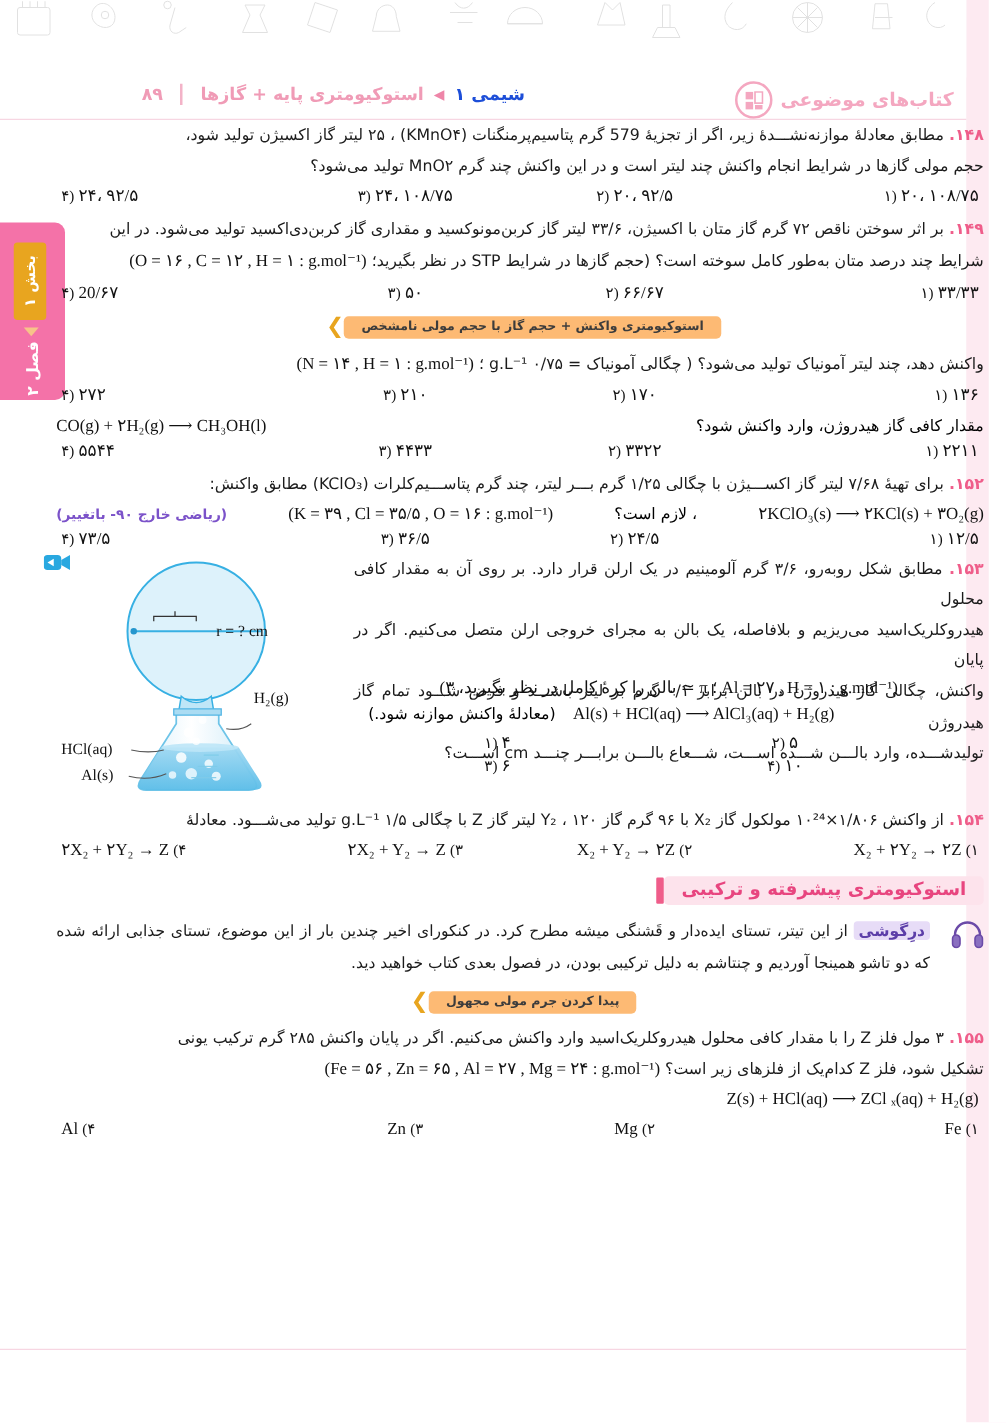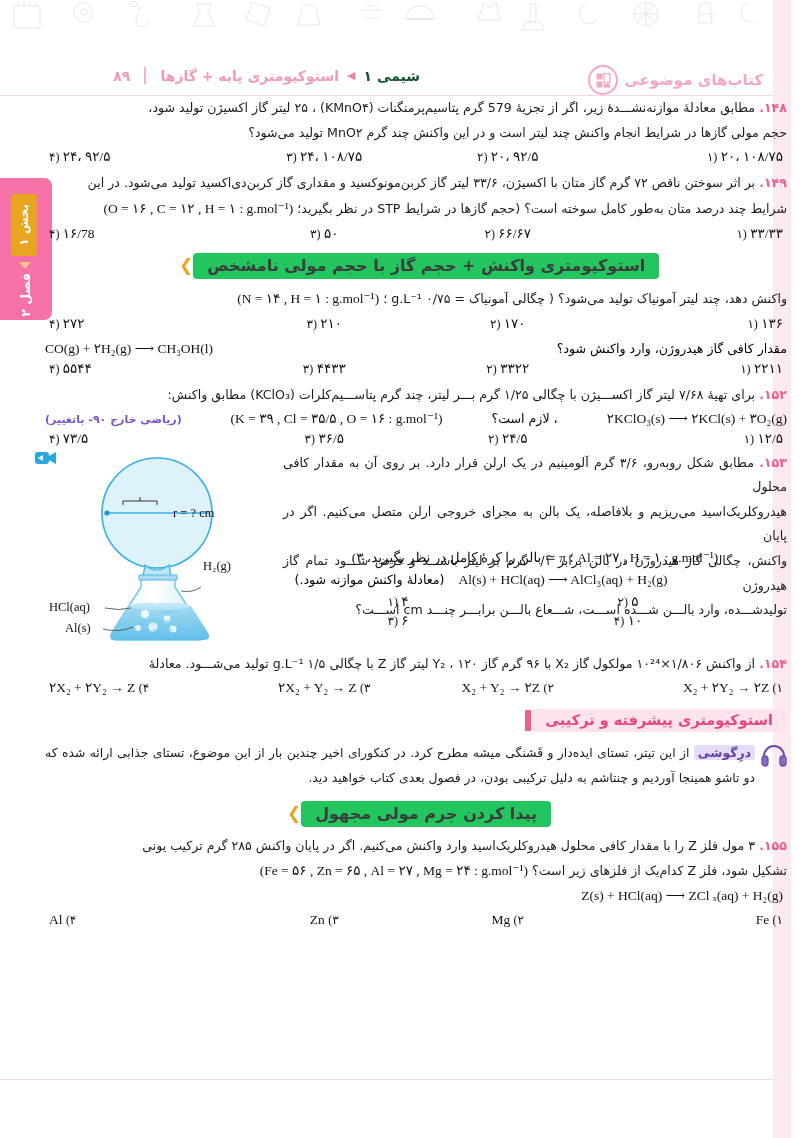--- a/index.html
+++ b/index.html
@@ -40,21 +40,21 @@
     display:flex;align-items:center;justify-content:center;
   }
   .brand-icon svg{display:block;}
   .crumb{
     position:absolute;left:0;top:5px;width:420px;
     display:flex;align-items:center;gap:8px;direction:rtl;
     padding-right:62px;
   }
   .crumb-title{color:#f09bb6;font-size:14px;font-weight:bold;}
   .crumb-arrow{color:#ee85a8;font-size:11px;}
-  .crumb-sub{color:#14532d;font-size:14px;font-weight:bold;}
+  .crumb-sub{color:#1d4ed8;font-size:14px;font-weight:bold;}
   .crumb-div{width:2px;height:17px;background:#f3b3c8;margin:0 6px;}
   .crumb-page{color:#f09bb6;font-size:14px;font-weight:bold;}
   .header-rule{
     position:absolute;top:95px;left:0;width:773px;height:1px;
     background:#f7d6e2;
   }
   
   .chapter-tab{
     position:absolute;left:0;top:178px;width:52px;height:142px;
     background:#f472a8;border-radius:0 8px 8px 0;
@@ -132,40 +132,40 @@
   
   .sec-head{
     display:flex;direction:rtl;align-items:center;justify-content:flex-start;
     margin:11px 0 7px 0;
   }
   .sec-chev{
     color:#e8a51f;font-size:17px;font-weight:bold;margin-left:6px;
     line-height:1;
   }
   .sec-pill{
-    background:#22c55e;border-radius:4px;
+    background:#fdba74;border-radius:4px;
     padding:3px 14px 4px 14px;
-    color:#3c3c3c;font-size:16px;font-weight:bold;
+    color:#3c3c3c;font-size:10px;font-weight:bold;
   }
   .sec-head-pink{
     display:flex;direction:rtl;align-items:center;
     margin:13px 0 9px 0;
   }
   .sec-bar{
     width:6px;height:21px;background:#ef5d8a;margin-left:6px;border-radius:1px;
   }
   .sec-pill-pink{
     background:#fde3ec;border-radius:4px;padding:3px 14px 4px 14px;
     color:#e8457f;font-size:14.5px;font-weight:bold;
   }
   
   .exam-tag{color:#7b52c9;font-size:11px;font-weight:bold;}
   
   .note{
-    display:flex;direction:rtl;align-items:flex-start;gap:6px;
+    display:flex;direction:rtl;align-items:flex-start;gap:17px;
     margin:4px 0 6px 0;
   }
   .note-icon{flex:0 0 auto;margin-top:2px;}
   .note-body{
     flex:1;font-size:12.4px;line-height:1.95;color:#1b1b1b;
     text-align:justify;text-align-last:right;
   }
   .note-kw{
     background:#e7dcf7;color:#5c3ea8;font-weight:bold;
     border-radius:3px;padding:0 4px;
@@ -293,21 +293,21 @@
       <span>بر اثر سوختن ناقص ۷۲ گرم گاز متان با اکسیژن، ۳۳/۶ لیتر گاز کربن‌مونوکسید و مقداری گاز کربن‌دی‌اکسید تولید می‌شود. در این</span>
     </div>
     <div class="q-line">
       <span>شرایط چند درصد متان به‌طور کامل سوخته است؟ (حجم گازها در شرایط STP در نظر بگیرید؛</span>
       <span class="mathline" style="display:inline;">(O = ۱۶ , C = ۱۲ , H = ۱ : g.mol⁻¹)</span>
     </div>
     <div class="options">
       <span class="opt"><span>۳۳/۳۳</span> <span class="optnum">(۱</span></span>
       <span class="opt"><span>۶۶/۶۷</span> <span class="optnum">(۲</span></span>
       <span class="opt"><span>۵۰</span> <span class="optnum">(۳</span></span>
-      <span class="opt"><span>۱۶/78</span> <span class="optnum">(۴</span></span>
+      <span class="opt"><span>20/۶۷</span> <span class="optnum">(۴</span></span>
     </div>
   </div>
 
   <div class="sec-head" style="justify-content:center;">
     <span class="sec-pill">استوکیومتری واکنش + حجم گاز با حجم مولی نامشخص</span>
     <span class="sec-chev">❯</span>
   </div>
 
   <div class="q">
     <div class="q-line">

